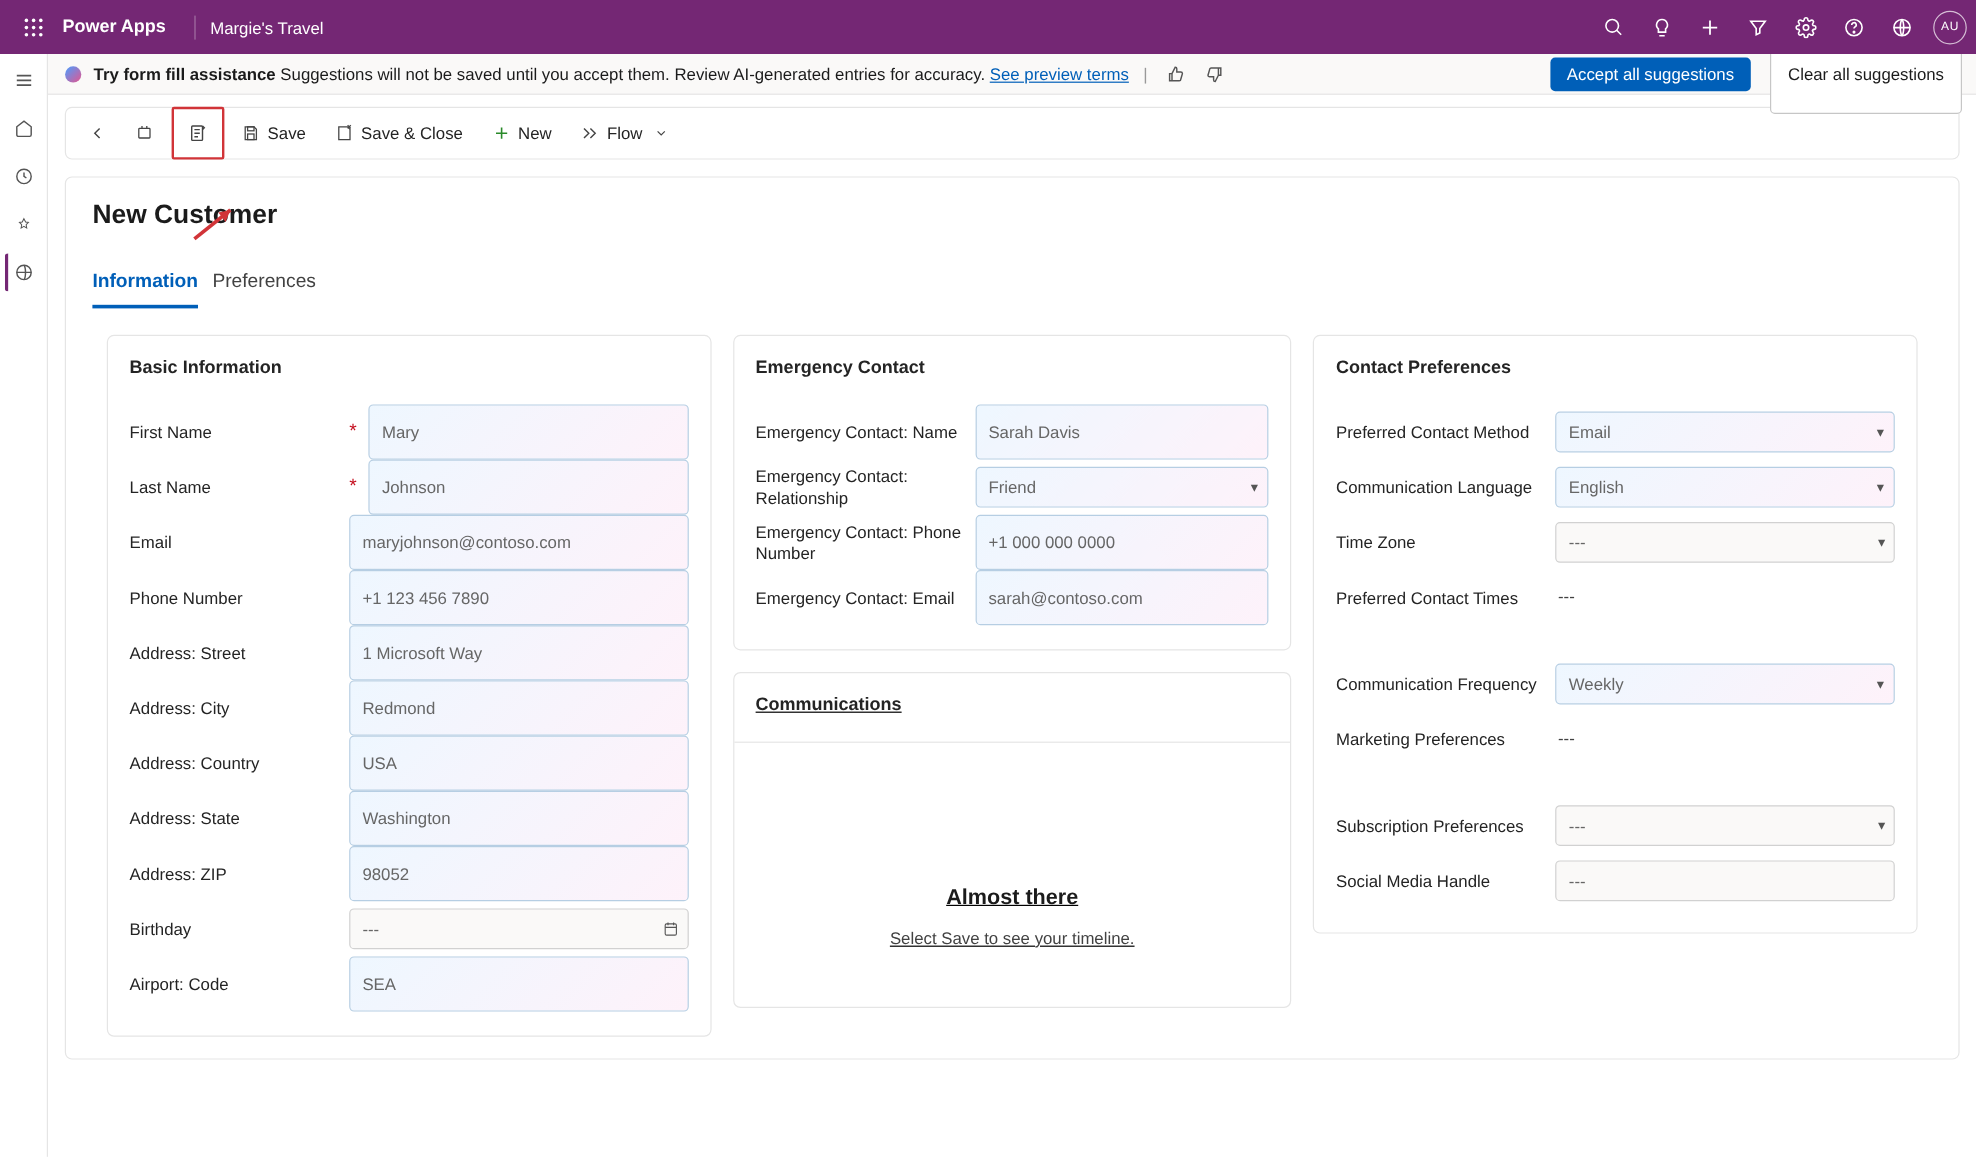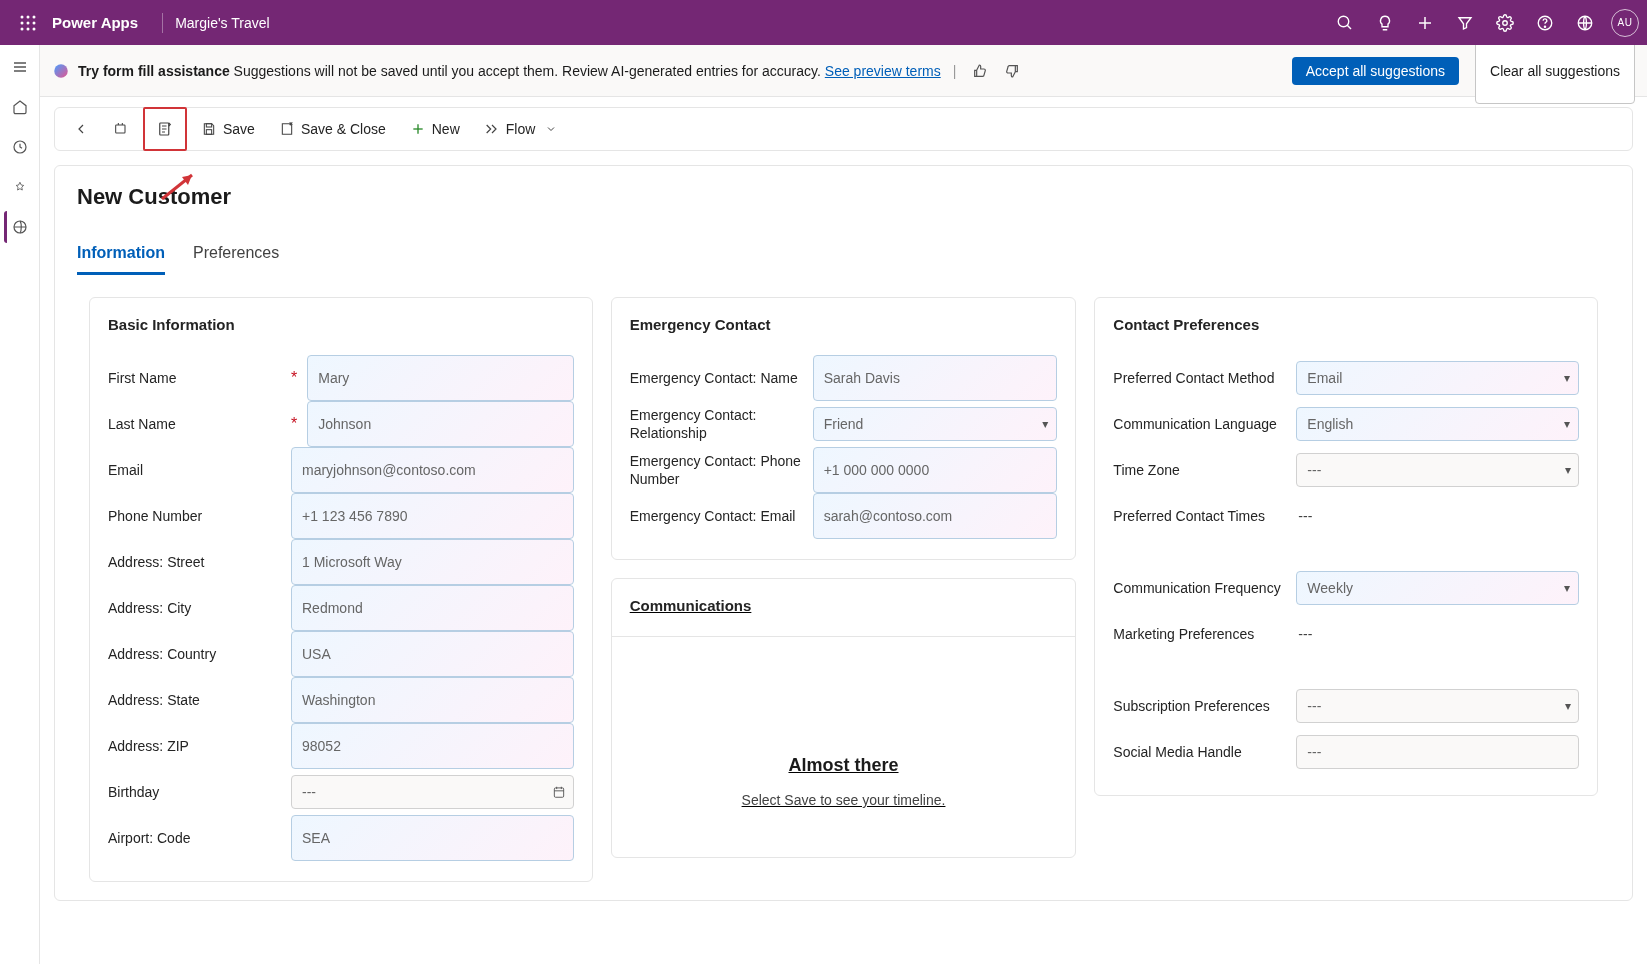--- a/index.html
+++ b/index.html
@@ -20,21 +20,21 @@
 .leftrail .railbtn { width: 32px; height: 32px; display:flex; align-items:center; justify-content:center; color:#555; cursor:pointer; border-radius:3px; }
 .leftrail .railbtn.active { border-left: 3px solid #742774; padding-right:3px; }
 
 
 .rightfloat { position: absolute; right: 6px; top: 58px; width:28px; height:28px; display:flex;align-items:center;justify-content:center;color:#555; cursor:pointer;}
 
 
 .content { position: absolute; top: 45px; left: 40px; right: 0; bottom: 0; overflow: hidden; }
 
 
-.banner { height: 52px; display:flex; align-items:center; padding: 0 12px; border-bottom:1px solid #e5e5e5; font-size:14px; color:#1b1b1b; gap:8px; background:#faf9f8; }
+.banner { height: 34px; display:flex; align-items:center; padding: 0 12px; border-bottom:1px solid #e5e5e5; font-size:14px; color:#1b1b1b; gap:8px; background:#faf9f8; }
 .banner .bold { font-weight: 600; }
 .banner .link { color: #005fb8; text-decoration: underline; cursor:pointer; }
 .banner .sep { color:#999; margin:0 4px;}
 .banner .thumb { width:24px;height:24px;display:flex;align-items:center;justify-content:center;color:#555;cursor:pointer;}
 .banner .spacer{flex:1;}
 .banner .btn-primary{background:#005fb8;color:#fff;border:none;padding:6px 14px;border-radius:4px;font-size:14px;cursor:pointer;}
 .banner .btn-secondary{background:#fff;color:#1b1b1b;border:1px solid #c6c6c6;padding:24px 14px;border-radius:4px;font-size:14px;cursor:pointer;margin-left:8px;}
 
 
 .cmdbar-wrap{padding:10px 14px 0 14px;}
@@ -42,21 +42,21 @@
 .cmdbar .cbtn { height: 36px; padding: 0 10px; display:flex; align-items:center; gap:6px; color:#242424; cursor:pointer; border-radius:4px; font-size:14px;}
 .cmdbar .cicon{display:flex;align-items:center;justify-content:center;}
 .cmdbar .iconbtn{width:36px;justify-content:center;padding:0;}
 .cmdbar .highlight-box{border:2.5px solid #d13438; padding:2px; border-radius:2px;}
 .arrow-annotate{position:absolute; left:120px; top:126px; pointer-events:none;}
 
 
 .page { padding: 14px 14px 0 14px; height: calc(100% - 34px - 54px); overflow-y:auto; }
 .formcard { border:1px solid #e5e5e5; border-radius:6px; padding: 18px 22px 0 22px; background:#fff; }
 .formtitle { font-size: 22px; font-weight:600; color:#1b1b1b; margin-bottom: 28px;}
-.tabs { display:flex; gap:28px; border-bottom: none; margin-bottom: 4px;}
+.tabs { display:flex; gap:12px; border-bottom: none; margin-bottom: 4px;}
 .tabs .tab{ font-size:16px; color:#424242; padding:6px 0 10px 0; cursor:pointer; border-bottom:3px solid transparent;}
 .tabs .tab.active{ color:#005fb8; font-weight:600; border-bottom-color:#005fb8;}
 
 
 .sections { display:flex; gap:18px; padding:18px 12px; align-items:flex-start;}
 .section { flex:1 1 0; border:1px solid #e5e5e5; border-radius:6px; padding:18px 18px 20px 18px; min-width:0;}
 .section h3{font-size:15px; font-weight:600; color:#242424; margin-bottom:22px;}
 
 .row { display:flex; align-items:center; min-height:46px; gap:8px;}
 .row .lbl { width: 175px; font-size:14px; color:#242424; flex-shrink:0; line-height:1.3;}

